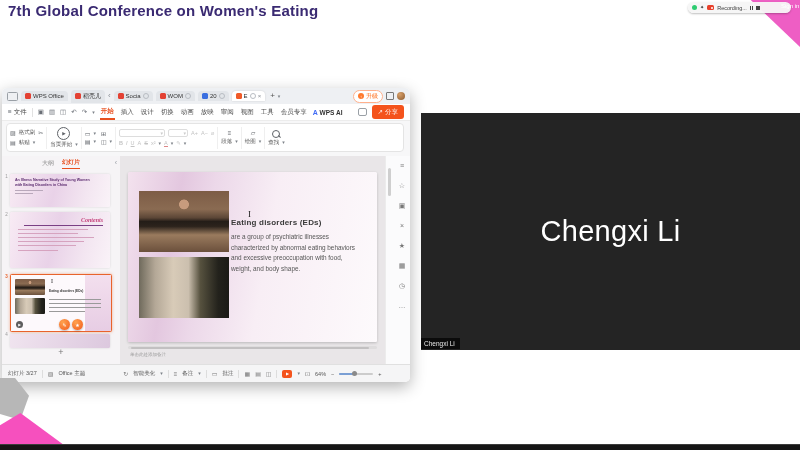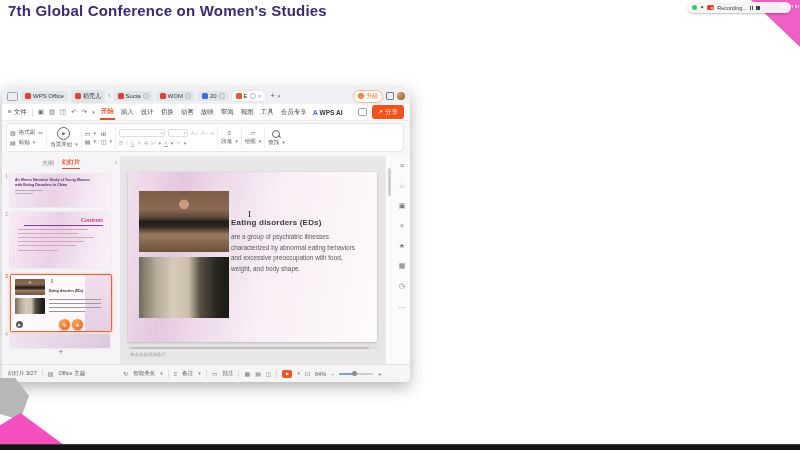--- a/index.html
+++ b/index.html
@@ -156,21 +156,21 @@
         align-items:center;justify-content:center;}
   .tile-name{color:#fff;font-size:29px;font-weight:400;letter-spacing:.3px;}
   .tile-tag{position:absolute;left:0;bottom:1px;background:#0b0b0b;color:#e8e8e8;font-size:6.5px;
             padding:2px 5px 2px 3px;}
 </style>
 </head>
 <body>
 
 <div class="stage">
 
-  <div class="abs conf-title">7th Global Conference on Women's Studies</div>
+  <div class="abs conf-title">7th Global Conference on Women's Eating</div>
   <div class="abs tri-tr"></div>
 
   <div class="abs rec-pill">
     <span class="dot-green"></span>
     <span class="ext-ic">✦</span>
     <span class="cam-ic"></span>
     <span class="rec-txt">Recording...</span>
     <span class="pz">
         <i></i>
         <i></i>
@@ -454,17 +454,21 @@
       <span>64%</span>
       <span>−</span>
       <span class="ztrack">
           <span class="zfill"></span>
           <span class="zknob"></span>
         </span>
       <span>+</span>
     </div>
   </div>
 
+  <div class="abs tile">
+    <div class="tile-name">Chengxi Li</div>
+    <div class="tile-tag">Chengxi Li</div>
+  </div>
 
   <div class="abs poly-gray"></div>
   <div class="abs poly-pink"></div>
   <div class="abs bottom-bar"></div>
 </div>
 
 </body></html>

